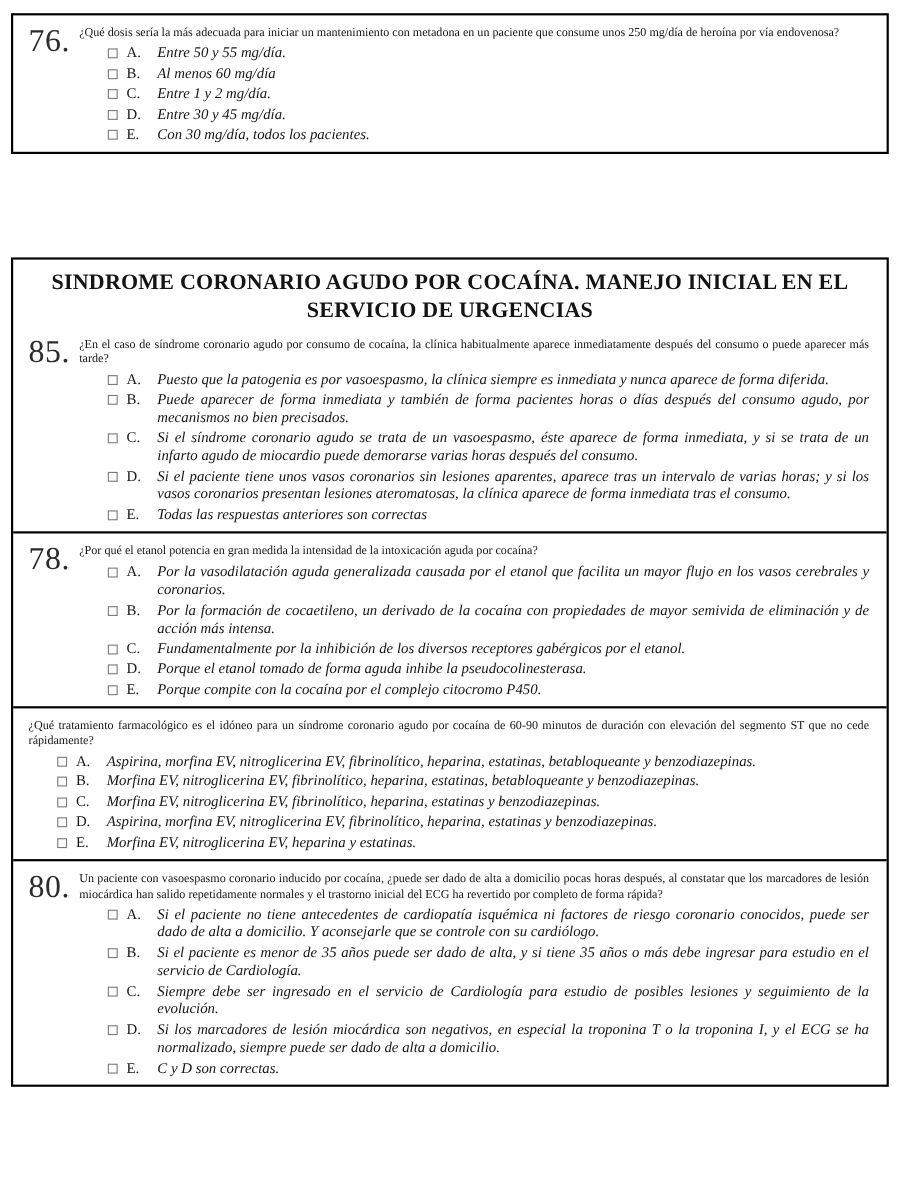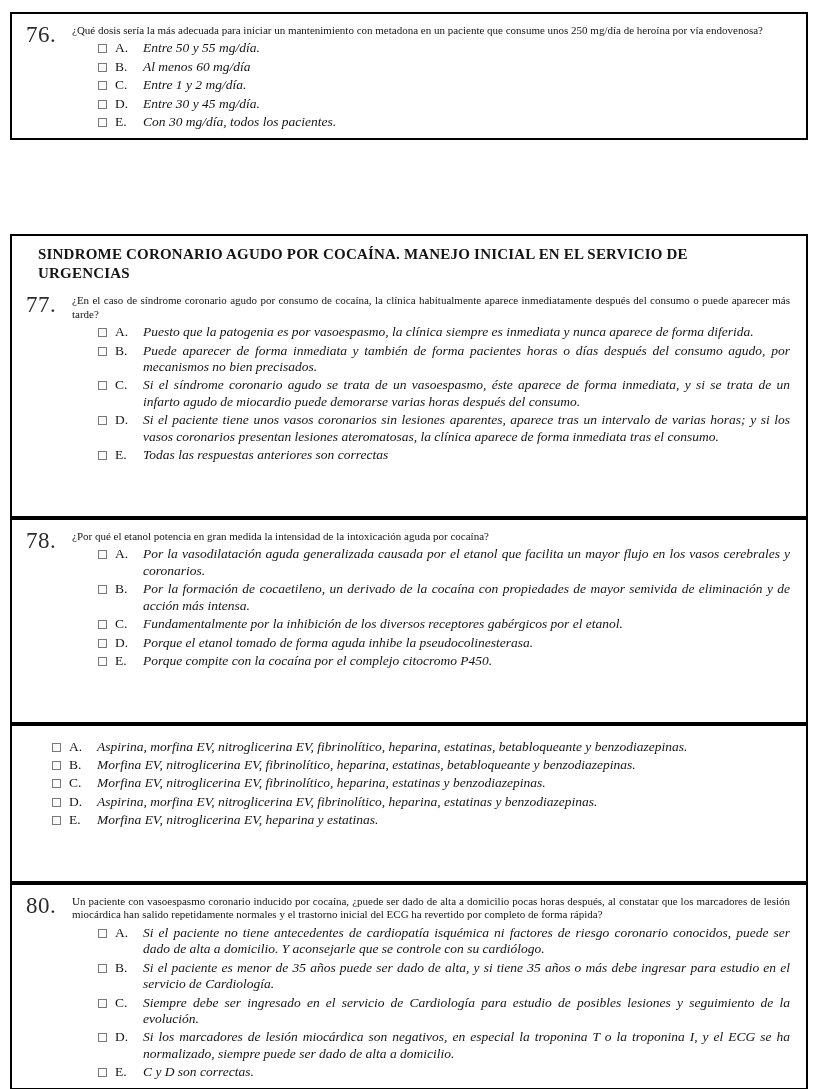--- a/index.html
+++ b/index.html
@@ -12,34 +12,35 @@
     font-family: "Liberation Serif", serif;
     color: #141414;
   }
   .page { padding: 12px 10px 0 10px; }
   .box {
     border: 2px solid #000;
     background: #fff;
   }
   .box1 { margin-bottom: 94px; }
   .section-title {
+    text-align: center;
     font-weight: bold;
-    font-size: 15px;
+    font-size: 20px;
     line-height: 1.25;
     padding: 9px 26px 2px 26px;
     letter-spacing: 0.2px;
   }
   .question {
     display: flex;
     padding: 8px 16px 7px 14px;
   }
-  .question + .question { border-top: 4px solid #000000; margin-top: 45px; }
+  .question + .question { border-top: 2px solid #000000; }
   .qnum {
     flex: 0 0 46px;
-    font-size: 23px;
+    font-size: 29px;
     font-weight: 400;
     line-height: 1;
     color: #2b2b2b;
     letter-spacing: 0.5px;
     padding-top: 1px;
   }
   .qbody { flex: 1; padding-top: 2px; }
   .qtext {
     font-size: 11px;
     line-height: 1.22;
@@ -103,21 +104,21 @@
           </div>
         </div>
       </div>
     </div>
   </div>
 
   <div class="box box2">
     <div class="section-title">SINDROME CORONARIO AGUDO POR COCAÍNA. MANEJO INICIAL EN EL SERVICIO DE URGENCIAS</div>
 
     <div class="question">
-      <div class="qnum">77.</div>
+      <div class="qnum">85.</div>
       <div class="qbody">
         <div class="qtext">¿En el caso de síndrome coronario agudo por consumo de cocaína, la clínica habitualmente aparece inmediatamente después del consumo o puede aparecer más tarde?</div>
         <div class="options">
           <div class="option">
             <span class="checkbox"></span>
             <span class="letter">A.</span>
             <span class="opt-text">Puesto que la patogenia es por vasoespasmo, la clínica siempre es inmediata y nunca aparece de forma diferida.</span>
           </div>
           <div class="option">
             <span class="checkbox"></span>
@@ -172,20 +173,21 @@
             <span class="checkbox"></span>
             <span class="letter">E.</span>
             <span class="opt-text">Porque compite con la cocaína por el complejo citocromo P450.</span>
           </div>
         </div>
       </div>
     </div>
 
     <div class="question">
       <div class="qbody">
+        <div class="qtext">¿Qué tratamiento farmacológico es el idóneo para un síndrome coronario agudo por cocaína de 60-90 minutos de duración con elevación del segmento ST que no cede rápidamente?</div>
         <div class="options">
           <div class="option">
             <span class="checkbox"></span>
             <span class="letter">A.</span>
             <span class="opt-text">Aspirina, morfina EV, nitroglicerina EV, fibrinolítico, heparina, estatinas, betabloqueante y benzodiazepinas.</span>
           </div>
           <div class="option">
             <span class="checkbox"></span>
             <span class="letter">B.</span>
             <span class="opt-text">Morfina EV, nitroglicerina EV, fibrinolítico, heparina, estatinas, betabloqueante y benzodiazepinas.</span>

